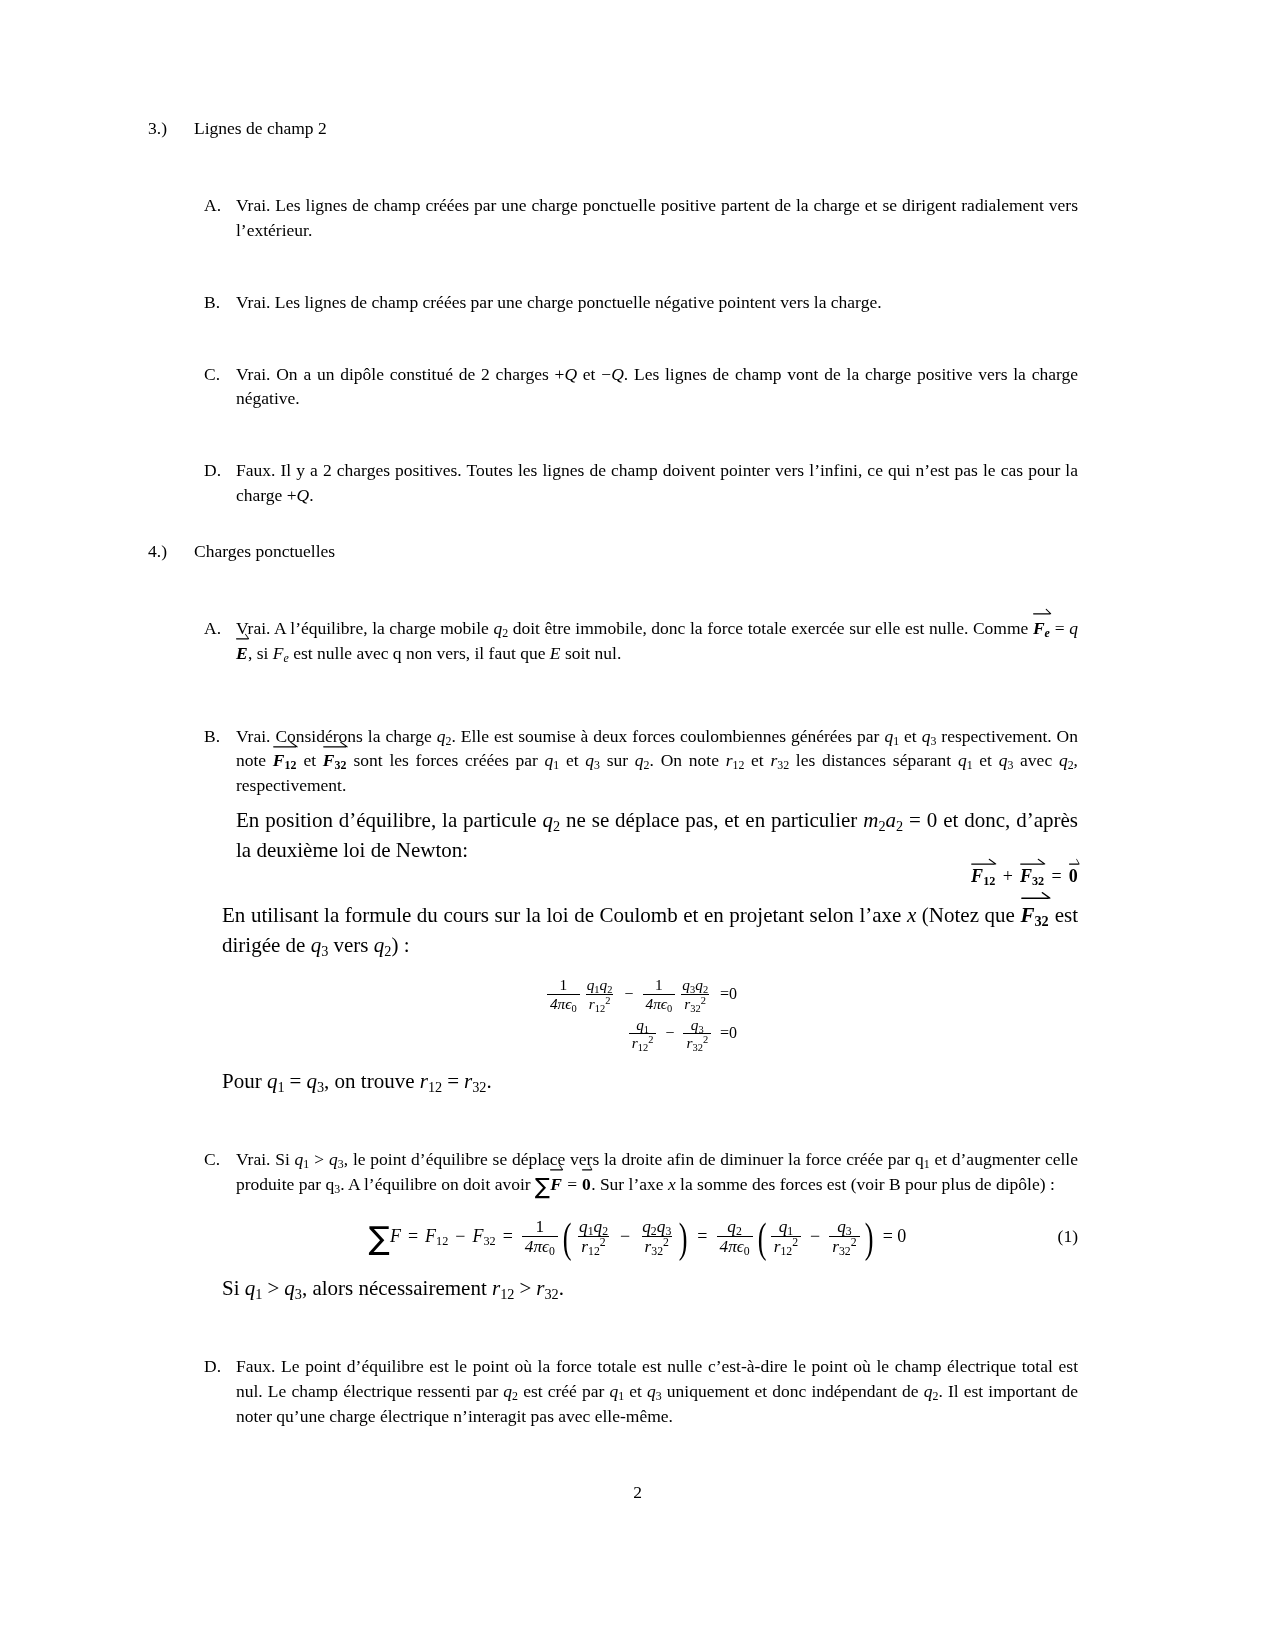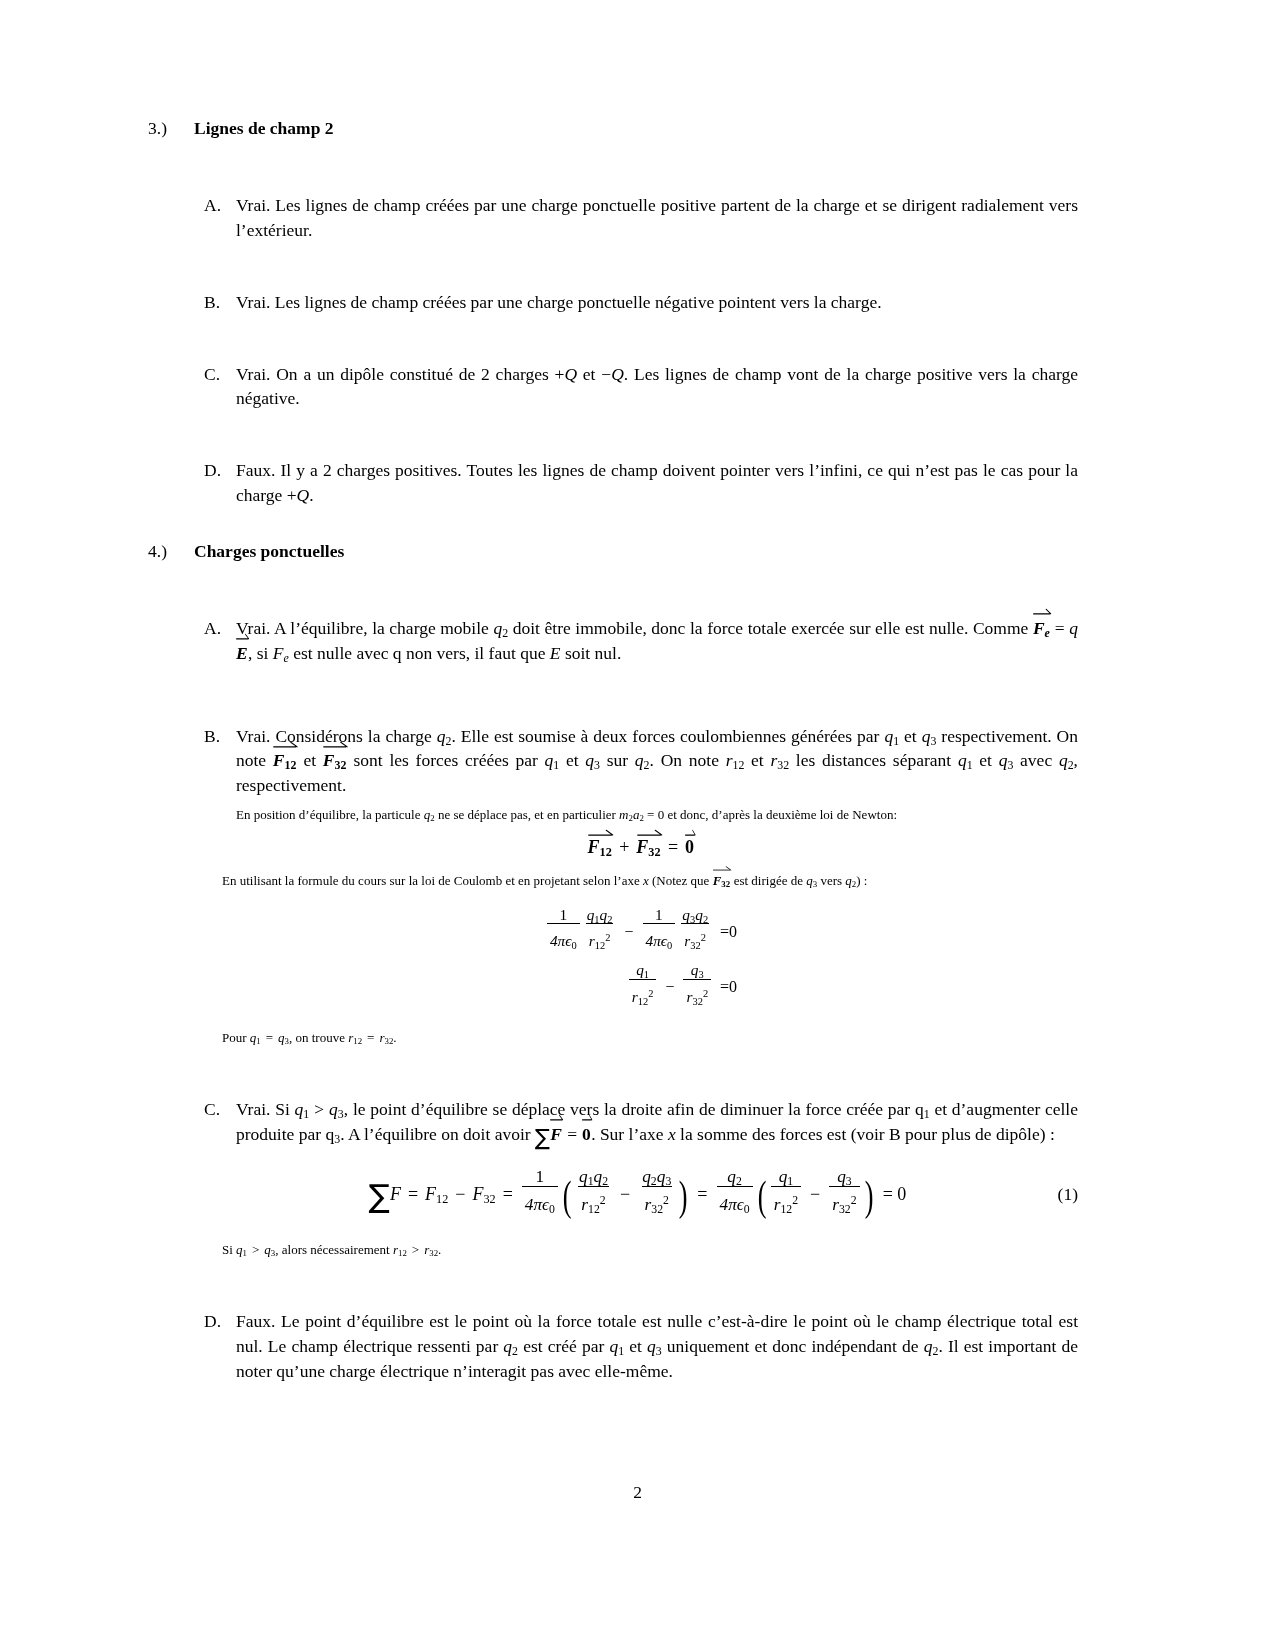--- a/index.html
+++ b/index.html
@@ -30,21 +30,21 @@
     align-items: baseline;
     font-size: 17.5px;
     margin-top: 0;
   }
   .problem .num {
     width: 46px;
     flex: 0 0 46px;
     text-align: left;
   }
   .problem .ptitle {
-    font-weight: bold;
+    font-weight: normal;
   }
   .problem-block { margin-bottom: 4px; }
   .problem-gap { height: 26px; }
 
   
   .items {
     margin-left: 56px;
     margin-top: 14px;
   }
   .item {
@@ -59,21 +59,21 @@
     width: 32px;
     flex: 0 0 32px;
   }
   .item .itext {
     flex: 1 1 auto;
     text-align: justify;
     text-justify: inter-word;
     margin-top: 40px;
   }
   .para {
-    font-size: 13px;
+    font-size: 21px;
     line-height: 1.42;
     text-align: justify;
     margin-top: 8px;
   }
   .subpara { margin-left: 18px; }
 
   
   .mi { font-family: "Liberation Serif", "DejaVu Serif", serif; font-style: italic; }
   .mn { font-style: normal; }
   sub.s, sup.s {
@@ -96,23 +96,23 @@
     left: 0.02em;
     right: -0.10em;
     top: -0.50em;
     height: 0.52em;
     pointer-events: none;
   }
   .vec > .arw svg { width: 100%; height: 100%; display: block; overflow: visible; }
 
   
   .dispeq {
-    text-align: center;
+    text-align: right;
     font-size: 18px;
-    margin: 12px 0 14px 0;
+    margin: 0 0 14px 0;
   }
   .eqrow {
     display: flex;
     justify-content: center;
     align-items: center;
     position: relative;
   }
   .eqnum {
     position: absolute;
     right: 0;
@@ -122,21 +122,21 @@
   
   .frac {
     display: inline-flex;
     flex-direction: column;
     align-items: center;
     vertical-align: middle;
     margin: 0 2px;
     line-height: 1.12;
   }
   .frac > .nu { padding: 0 3px; font-size: 0.96em; }
-  .frac > .de { padding: 8px 3px; border-top: 1.1px solid #000; font-size: 0.96em; }
+  .frac > .de { padding: 0 3px; border-top: 1.1px solid #000; font-size: 0.96em; }
 
   .op { margin: 0 7px; }
   .op.tight { margin: 0 5px; }
 
   
   .bigparen {
     display: inline-block;
     font-size: 2.35em;
     line-height: 0;
     vertical-align: middle;

